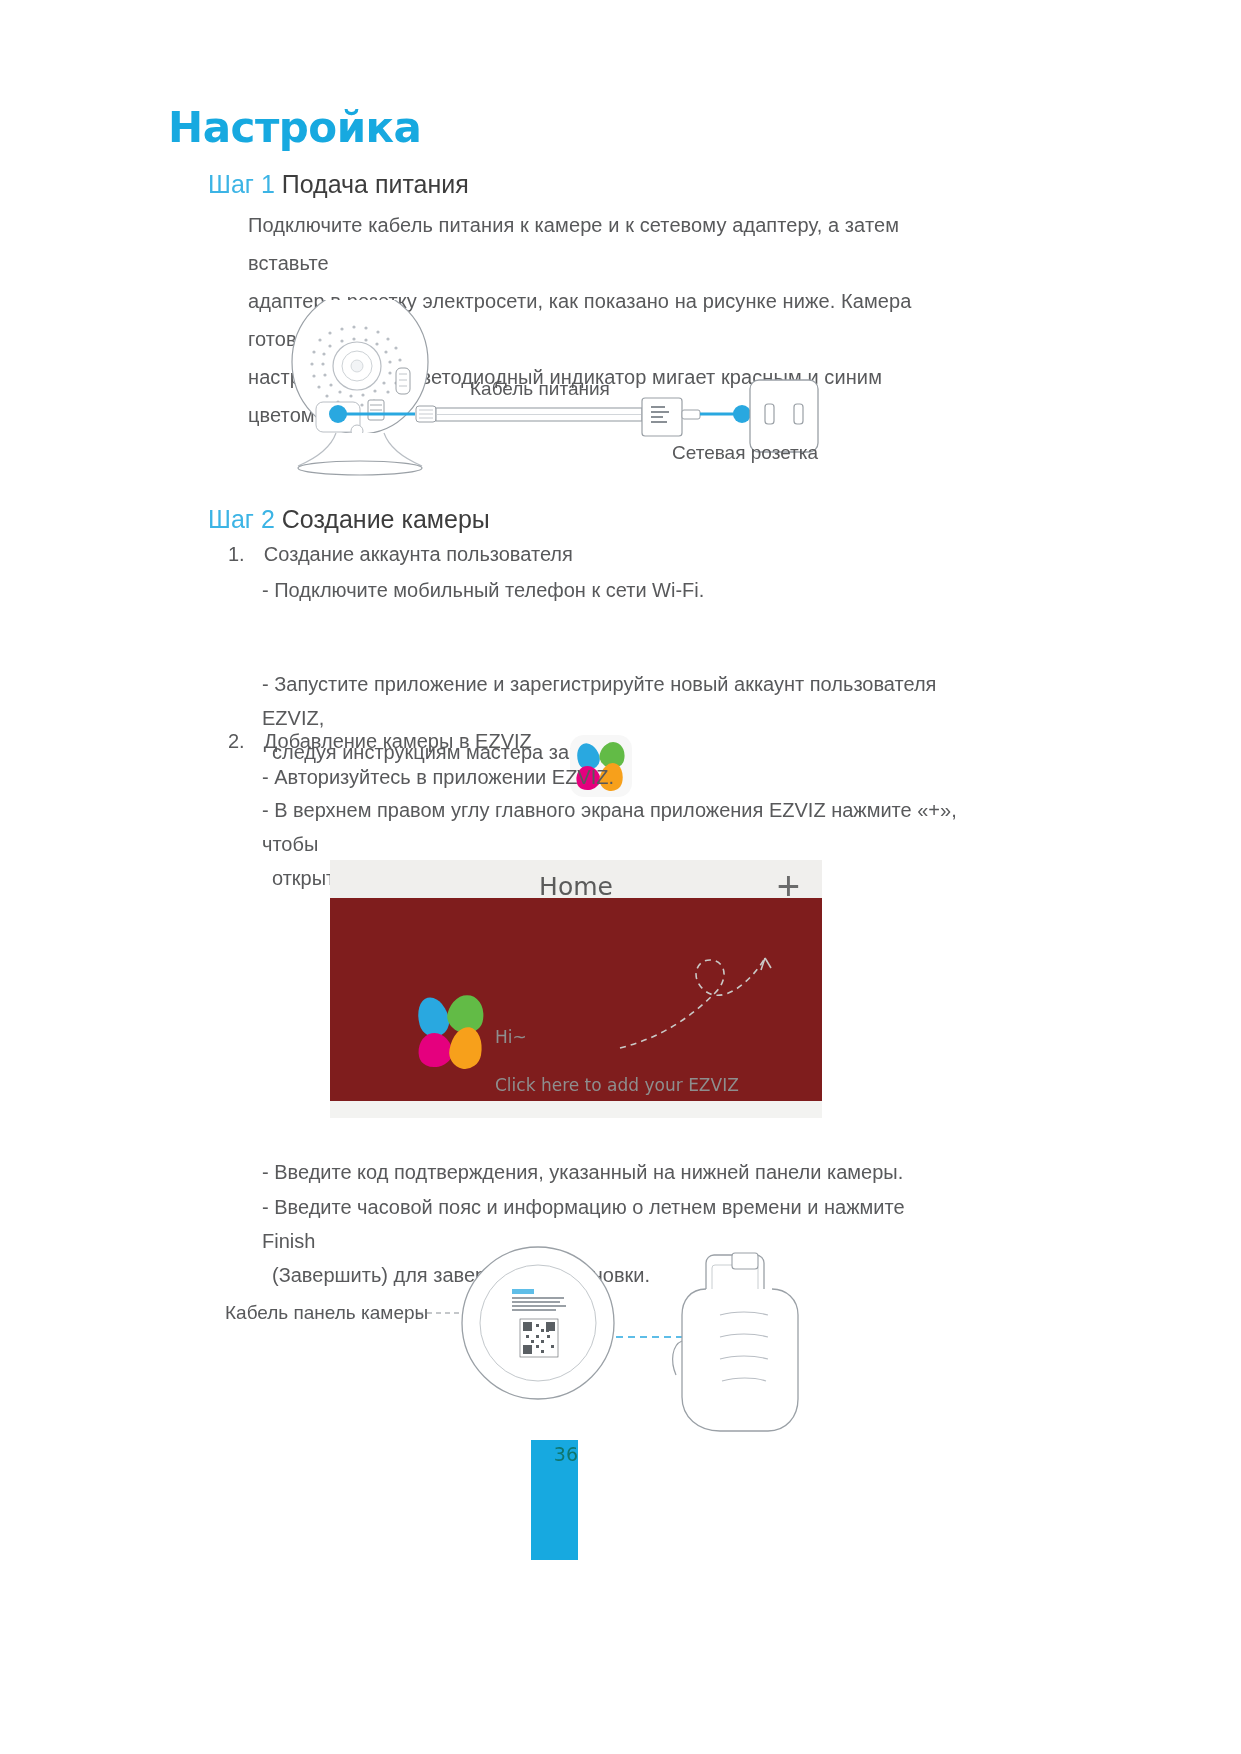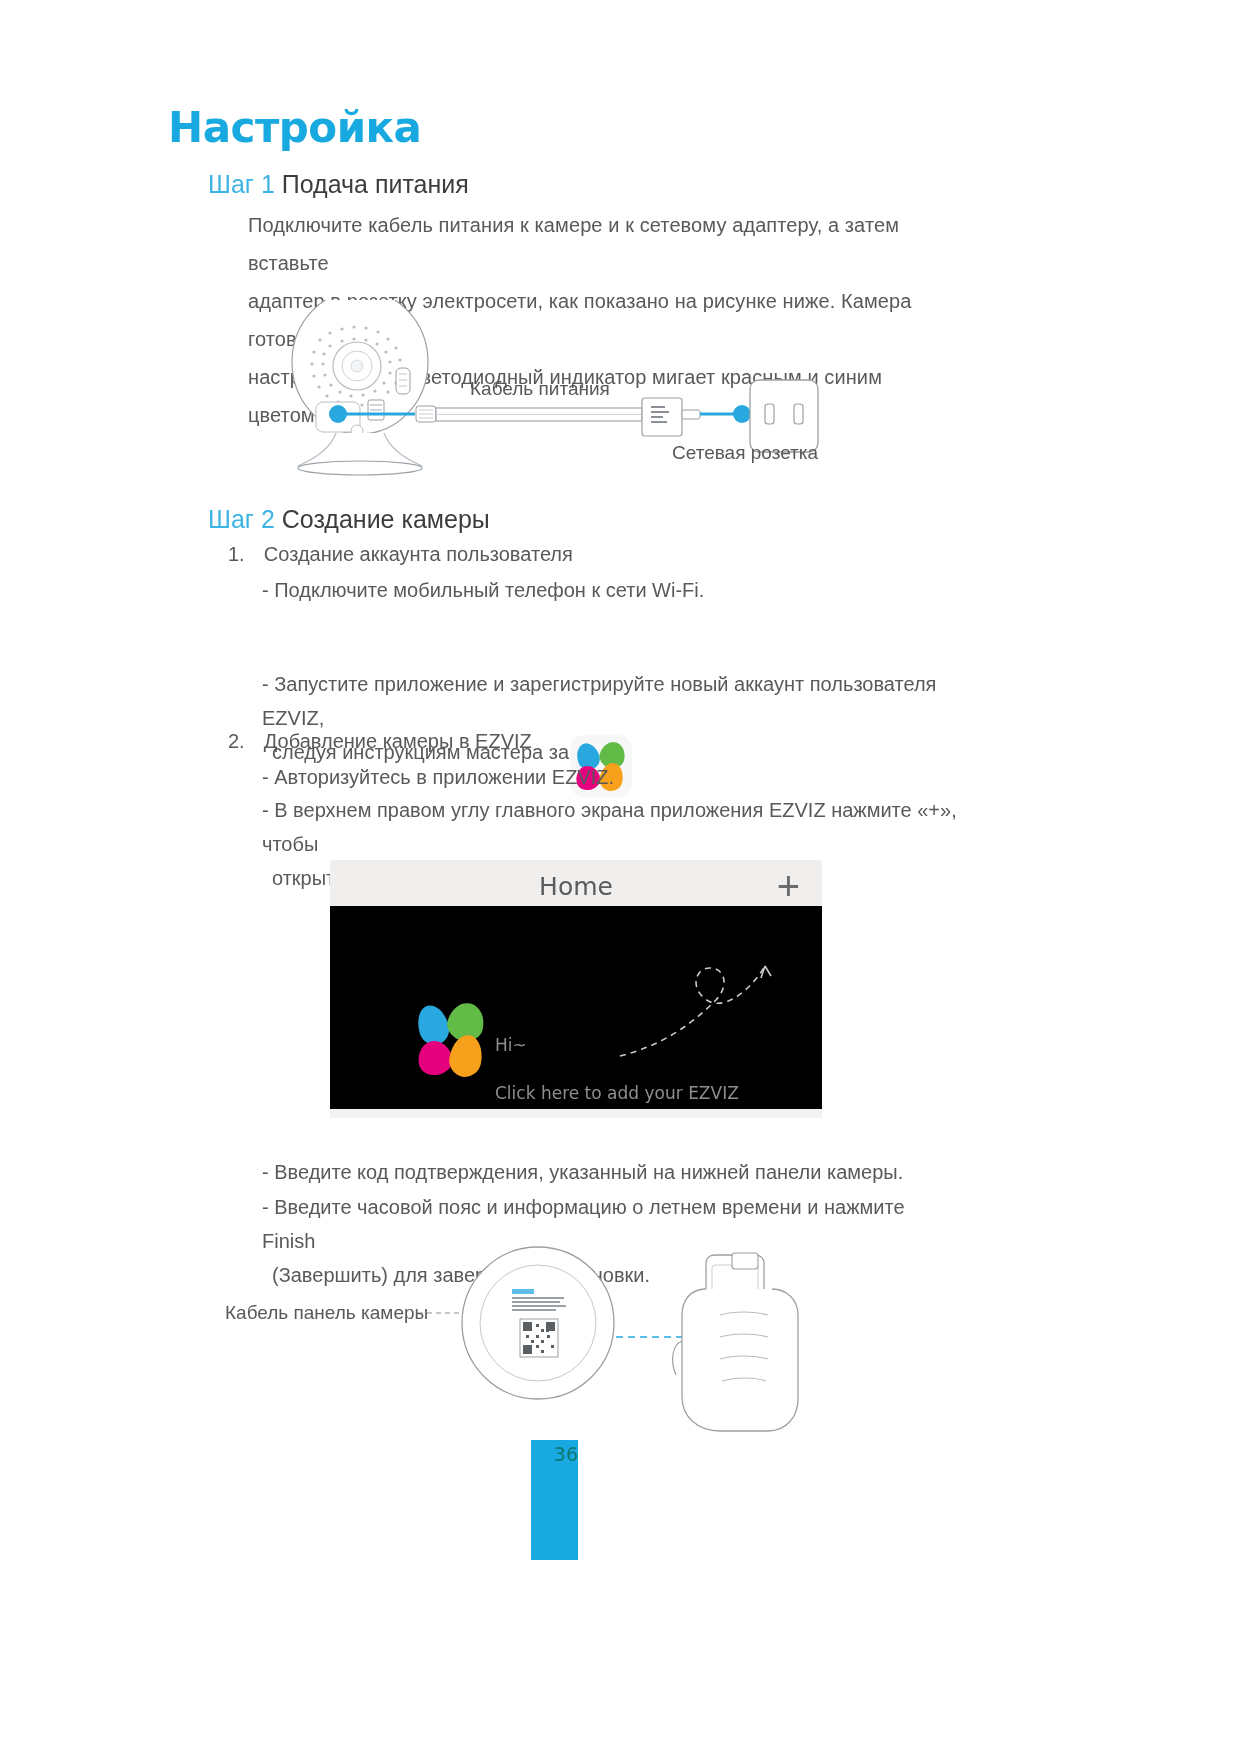--- a/index.html
+++ b/index.html
@@ -70,21 +70,21 @@
   }
   .phone-title{
     position:absolute;left:0;top:12px;width:492px;
     text-align:center;font-size:25px;color:#5b5b5b;
     font-family:"DejaVu Sans",sans-serif;
   }
   .phone-plus{
     position:absolute;right:22px;top:6px;
     font-size:40px;line-height:40px;color:#6b6b6b;font-weight:300;
   }
-  .phone-body{position:absolute;left:0;top:46px;width:520px;height:203px;background:#000000;}
+  .phone-body{position:absolute;left:0;top:38px;width:520px;height:203px;background:#7f1d1d;}
   .hint-text{
     position:absolute;left:165px;top:103px;
     font-size:17px;line-height:24px;color:#8e8e8e;
     font-family:"DejaVu Sans",sans-serif;
     white-space:pre-line;
   }
 
   
   .flower{position:absolute;}
   .petal{position:absolute;border-radius:50% 50% 50% 50%/60% 60% 40% 40%;}

